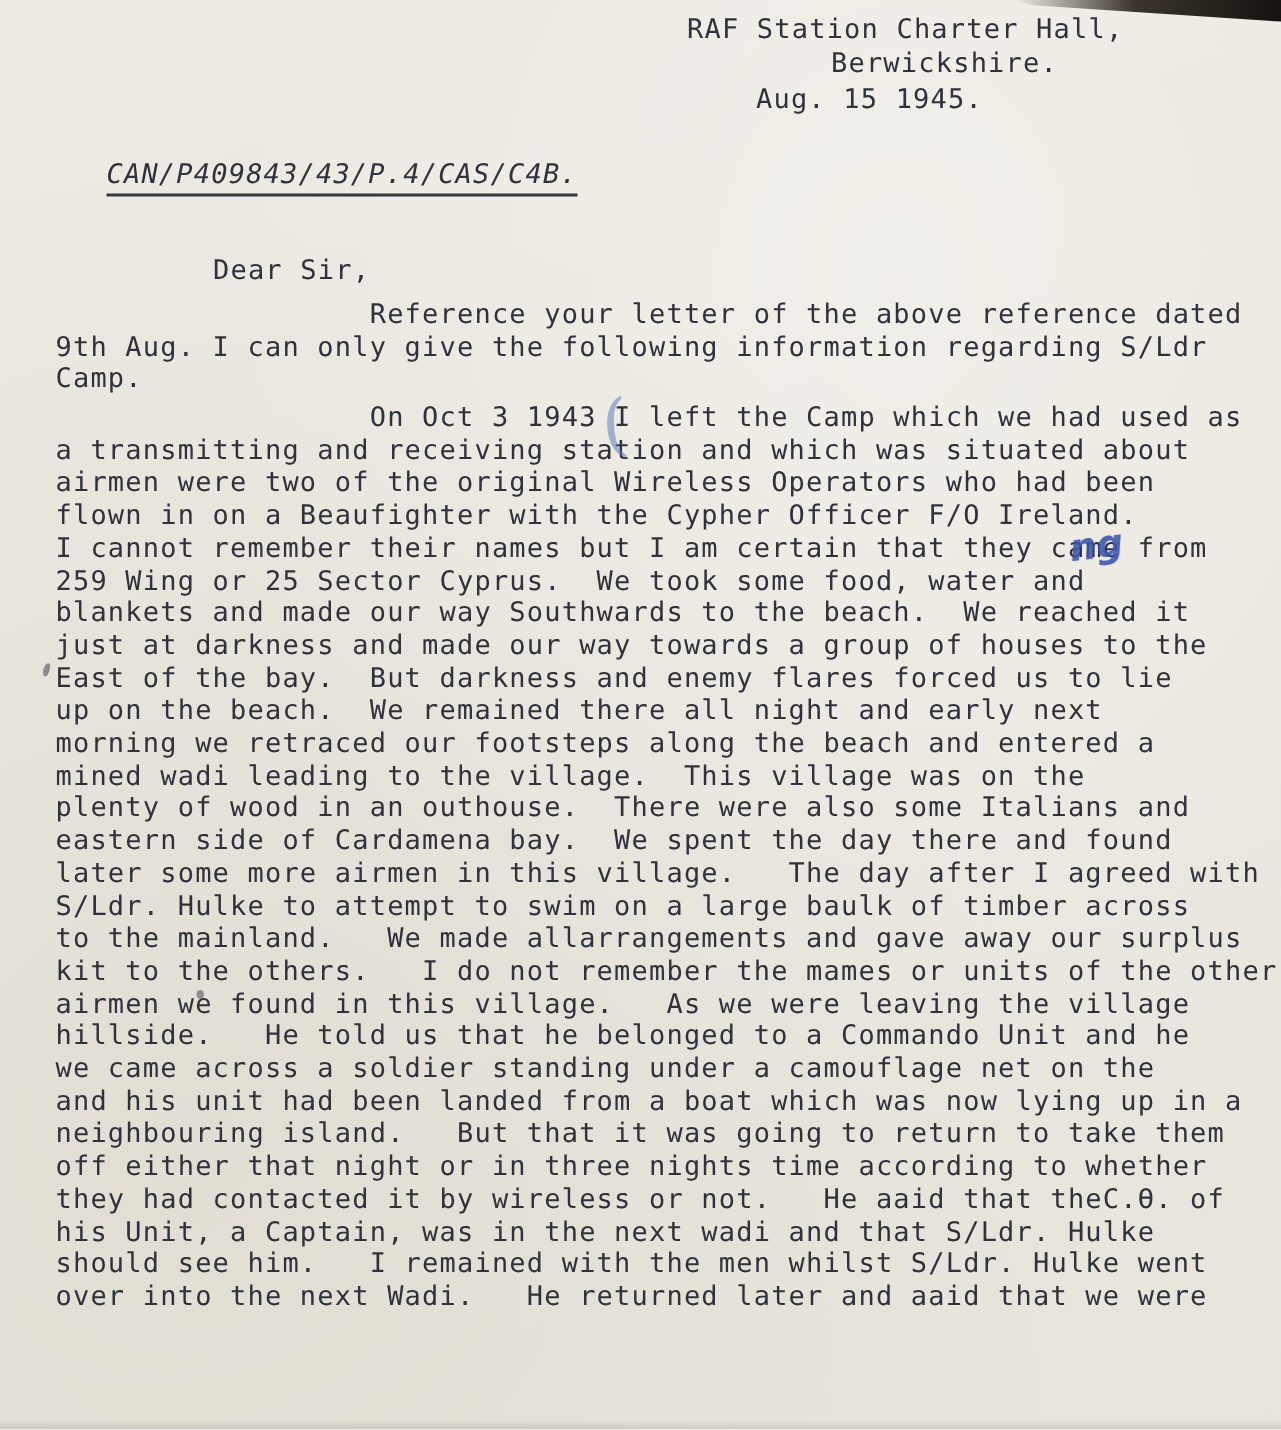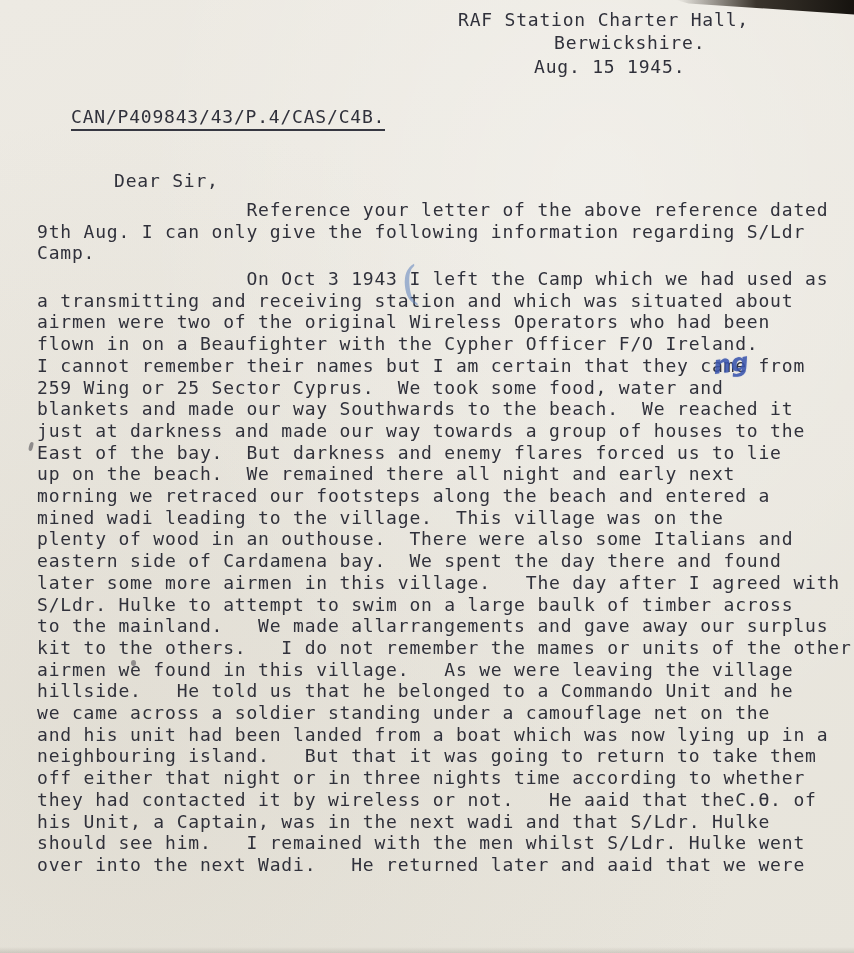--- a/index.html
+++ b/index.html
@@ -17,24 +17,24 @@
   .tline{
     white-space:pre;
     font-size:18px;
     line-height:21.7px;
     letter-spacing:.8px;
   }
   .hdr{position:absolute;top:8px;left:458px;}
   .hdr .tline{line-height:23.3px;}
   .hdr-l2{margin-left:34px;}
   .hdr-l3{margin-left:96px;}
-  .hdr-l4{margin-left:76px;}
+  .hdr-l4{margin-left:46px;}
   .ref{position:absolute;top:106px;left:71px;}
-  .ref .u{border-bottom:2px solid #363741;padding-bottom:2px;}
-  .salutation{position:absolute;top:170px;left:114px;}
+  .ref .u{border-bottom:2px solid #363741;padding-bottom:2px;font-style:italic;}
+  .salutation{position:absolute;top:170px;left:142px;}
   .para1{position:absolute;top:199px;left:37px;}
   .body-block{position:absolute;top:268px;left:37px;}
   .corner-wedge{
     position:absolute;top:0;right:0;width:178px;height:16px;
     background:linear-gradient(to right, rgba(49,44,38,0) 0%, #3a342c 45%, #16130f 100%);
     clip-path:polygon(0 0,100% 0,100% 90%,7% 22%);
   }
   .blue-paren{
     position:absolute;left:401px;top:256px;
     font-family:"DejaVu Serif", serif;

